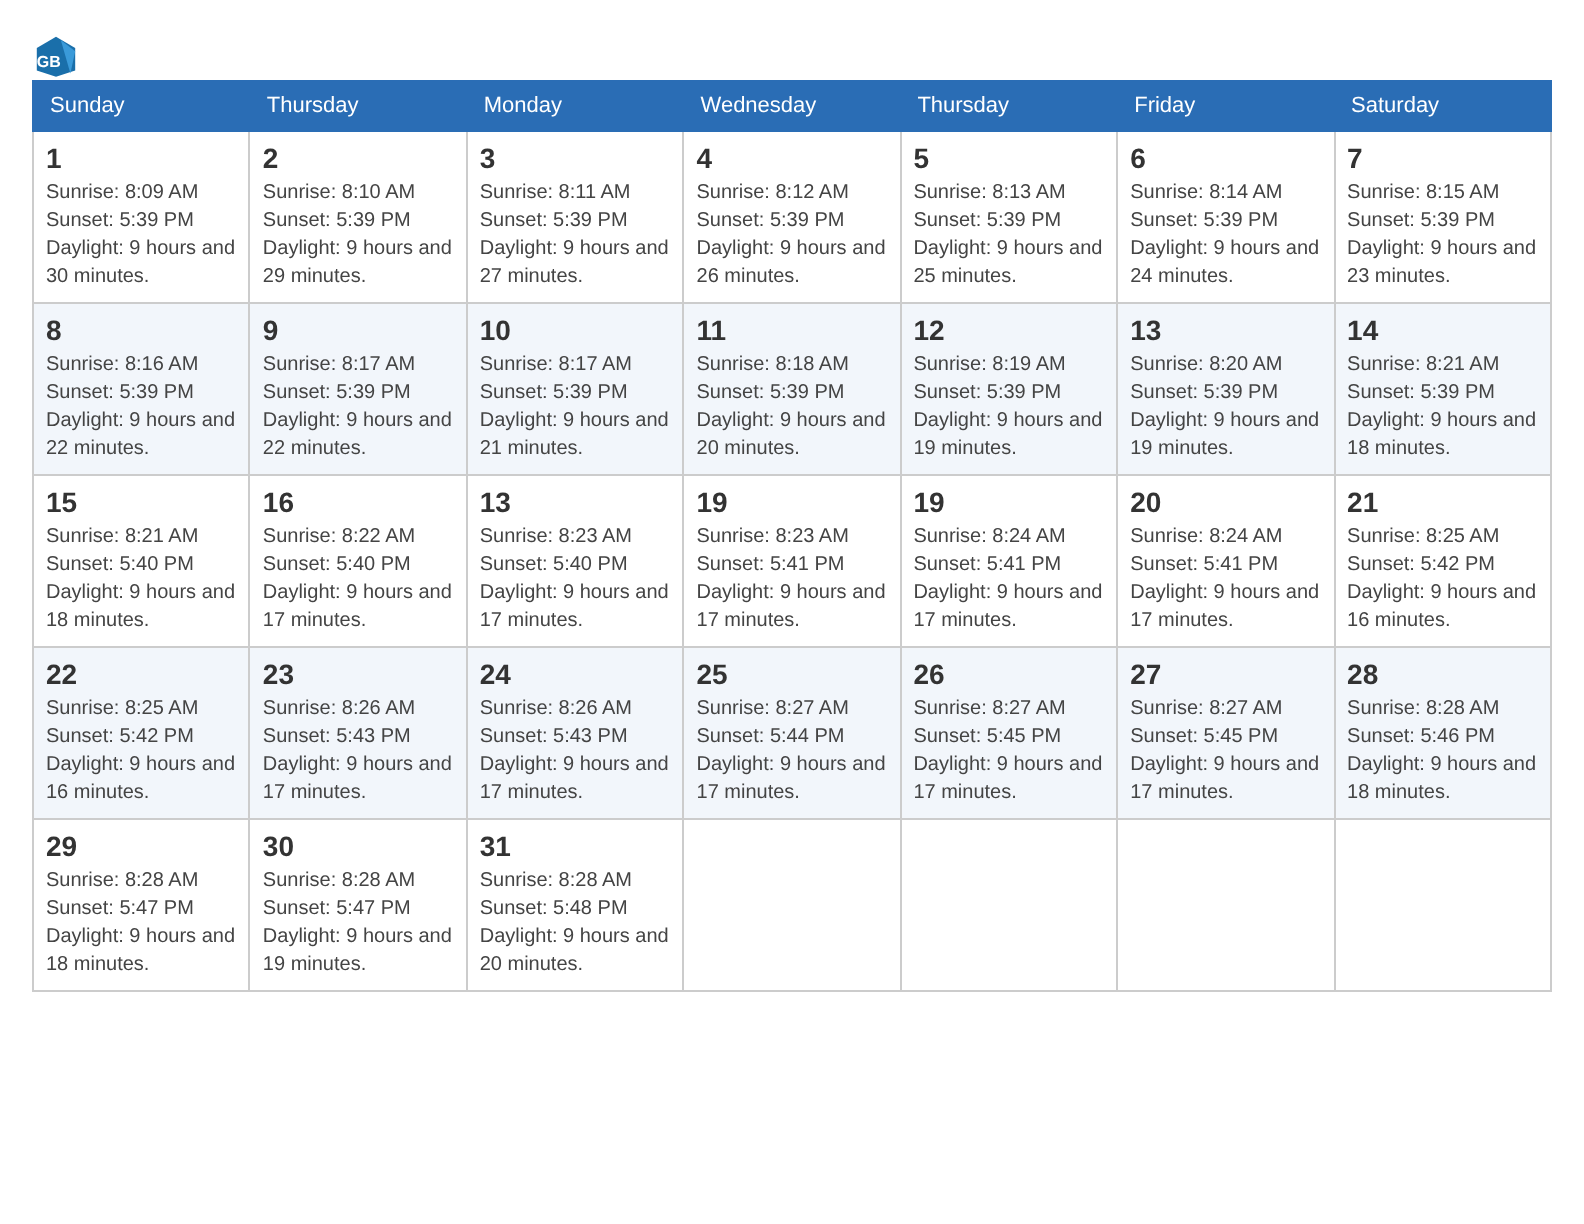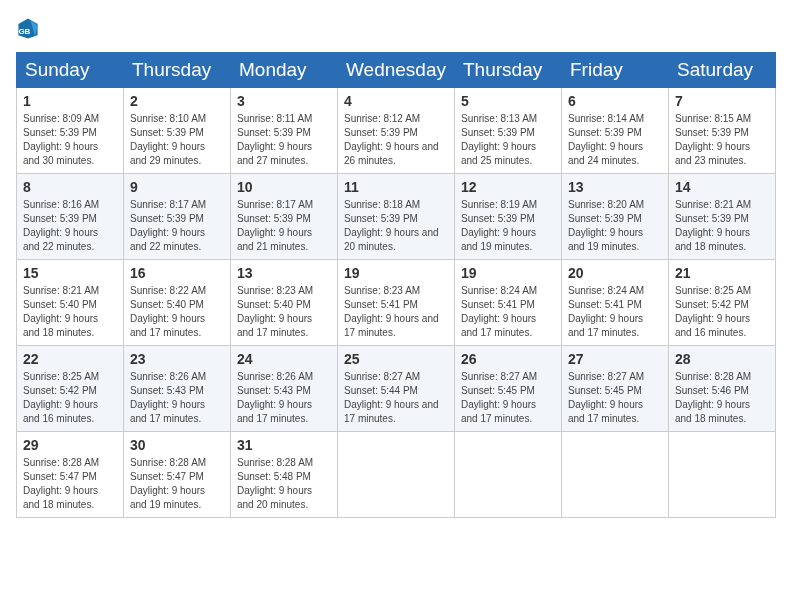--- a/index.html
+++ b/index.html
@@ -7,21 +7,21 @@
       font-family: Arial, sans-serif;
       background: #fff;
       width: 792px;
       min-height: 612px;
       padding: 16px;
     }
     .header-area {
       display: flex;
       justify-content: space-between;
       align-items: flex-start;
-      margin-bottom: 12px;
+      margin-bottom: 0;
     }
     .logo {
       display: flex;
       align-items: center;
       gap: 4px;
     }
     .logo-text-general {
       font-size: 18px;
       font-weight: bold;
       color: #333;
@@ -50,21 +50,21 @@
     .calendar-table {
       width: 100%;
       border-collapse: collapse;
       font-size: 11px;
     }
     .calendar-table th {
       background-color: #2a6db5;
       color: #fff;
       text-align: left;
       padding: 6px 8px;
-      font-size: 19px;
+      font-size: 11px;
       font-weight: normal;
       border: 1px solid #2a6db5;
     }
     .calendar-table td {
       border: 1px solid #ccc;
       vertical-align: top;
       padding: 5px 6px;
       width: 107px;
       min-height: 80px;
       background: #fff;

